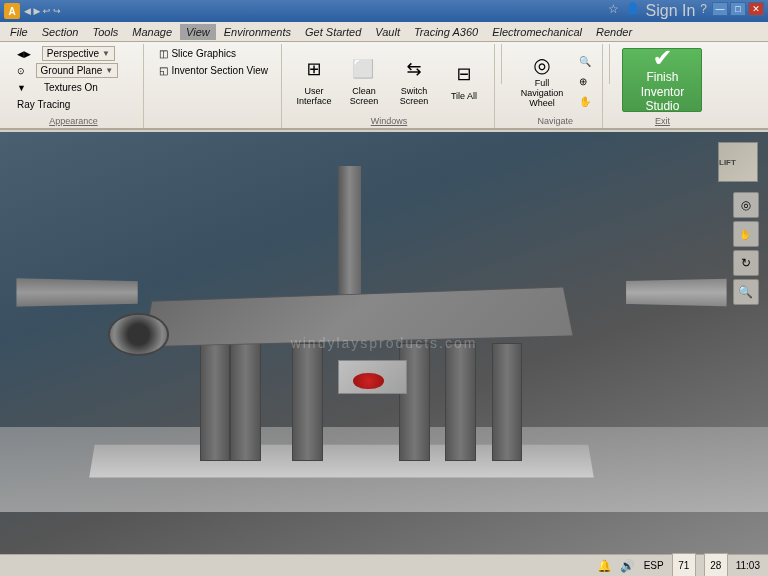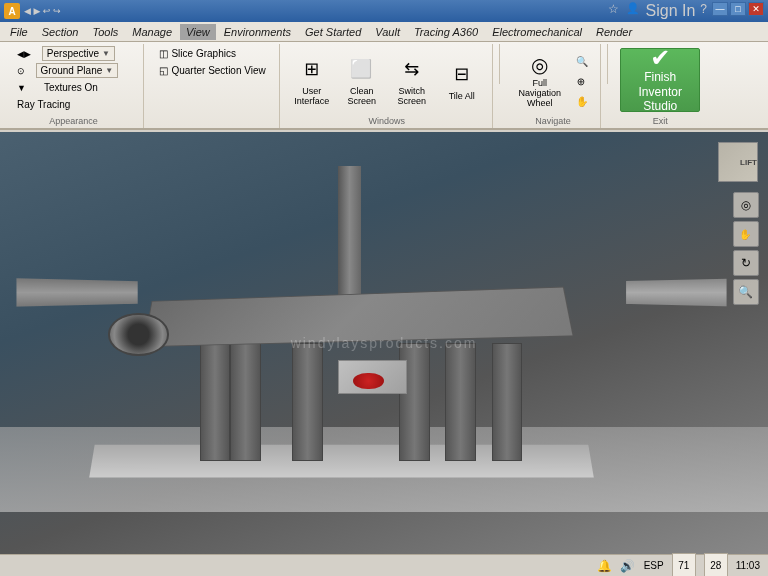--- a/index.html
+++ b/index.html
@@ -66,20 +66,21 @@
       border-right: 1px solid #c8c0b0;
       padding: 2px 6px;
       min-width: 80px;
     }
     .ribbon-group-label {
       font-size: 9px;
       color: #666;
       margin-top: auto;
       padding-top: 2px;
       align-self: center;
+      text-decoration: underline;
     }
     .ribbon-controls {
       display: flex;
       flex-direction: column;
       gap: 2px;
       flex: 1;
     }
     .ribbon-row {
       display: flex;
       align-items: center;
@@ -194,21 +195,21 @@
       position: absolute;
       top: 10px;
       right: 10px;
       width: 40px;
       height: 40px;
     }
     .viewcube-face {
       width: 40px; height: 40px;
       background: linear-gradient(135deg, #b8b4a8, #c8c4b8);
       border: 1px solid #888;
-      display: flex; align-items: center; justify-content: flex-end;
+      display: flex; align-items: center; justify-content: flex-start;
       font-size: 8px; color: #444;
       font-weight: bold;
     }
 
     
     .nav-wheel {
       position: absolute;
       right: 8px;
       top: 60px;
       width: 28px;
@@ -439,21 +440,21 @@
     </div>
 
     <div class="ribbon-group" style="min-width:120px;">
       <div class="ribbon-controls">
         <button class="ribbon-btn">
           <span>◫</span>
           <span>Slice Graphics</span>
         </button>
         <button class="ribbon-btn">
           <span>◱</span>
-          <span>Quarter Section View</span>
+          <span>Inventor Section View</span>
         </button>
       </div>
     </div>
 
     <div class="ribbon-big-group" style="flex-direction:column;gap:0;">
       <div style="display:flex;gap:2px;flex:1;align-items:center;">
         <button class="big-btn">
           <div class="icon-box" style="font-size:18px;">⊞</div>
           <div class="big-btn-label">User<br>Interface</div>
         </button>

